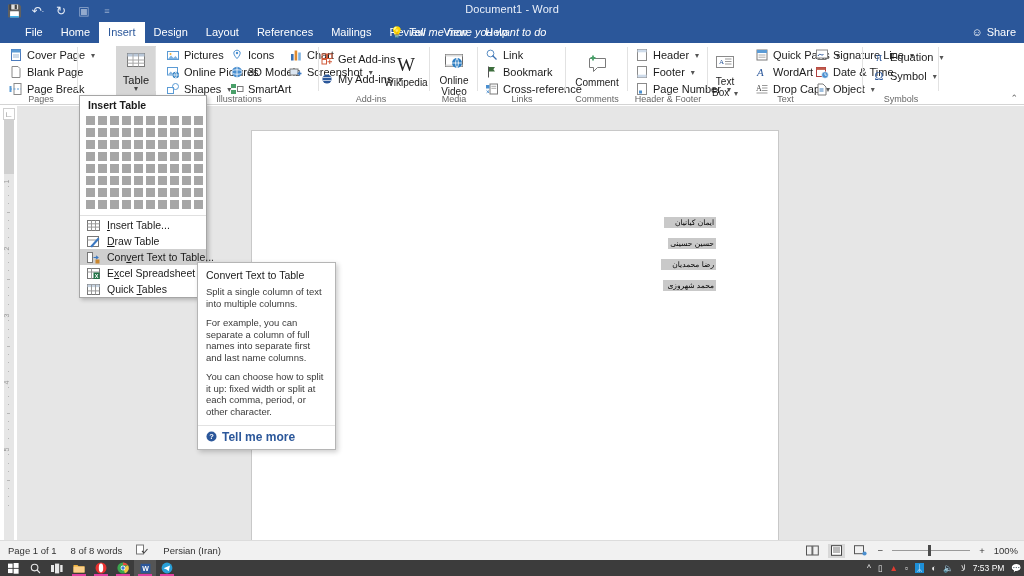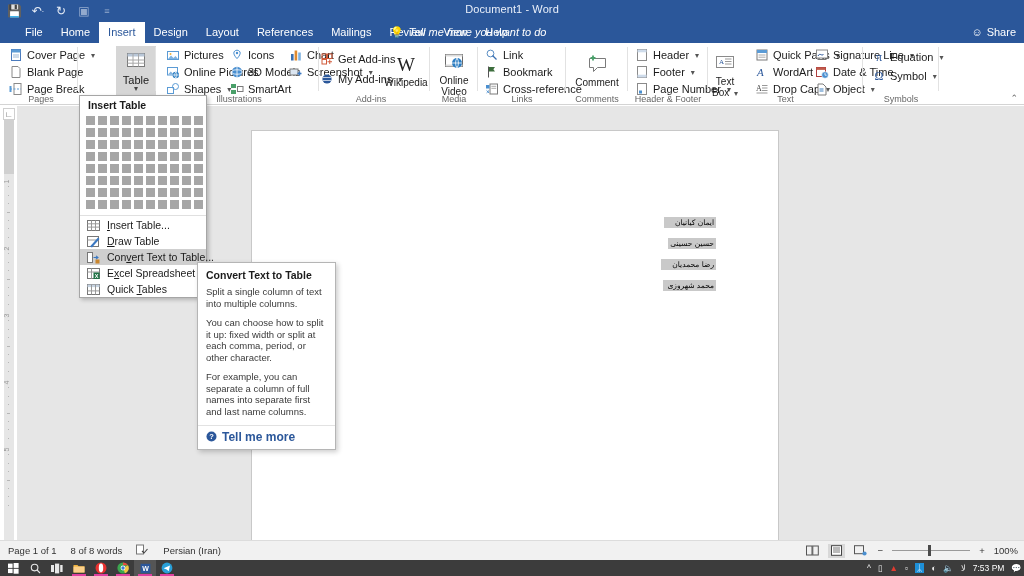--- a/index.html
+++ b/index.html
@@ -125,21 +125,21 @@
   }
   .dd-item.hl { background:#cfcfcf; }
   .dd-ic { width:13px; height:13px; flex:0 0 13px; }
 
   
   .tooltip {
     position:absolute; left:197px; top:262px; width:139px;
     background:#ffffff; border:1px solid #b5b5b5; box-shadow:2px 2px 5px rgba(0,0,0,.2);
     z-index:45; padding:6px 8px 0 8px;
   }
-  .tt-title { font-size:10.5px; font-weight:700; color:#1b1b1b; margin-bottom:5px; }
+  .tt-title { font-size:10.5px; font-weight:400; color:#1b1b1b; margin-bottom:5px; }
   .tt-p { font-size:9.5px; color:#3a3a3a; line-height:11.5px; margin-bottom:8px; }
   .tt-foot { border-top:1px solid #e2e2e2; margin:0 -8px; padding:4px 8px 5px 8px;
              display:flex; align-items:center; gap:5px; }
   .tt-foot a { color:#2b579a; font-size:12px; font-weight:600; text-decoration:none; }
 
   
   .statusbar {
     position:absolute; left:0; bottom:16px; width:1024px; height:20px;
     background:#f1f1f1; border-top:1px solid #dcdcdc; display:flex; align-items:center;
   }
@@ -857,22 +857,22 @@
               <line x1="0.5" y1="7.9" x2="12.5" y2="7.9" stroke="#999"></line>
             </svg></span>
           <span>Quick <u>T</u>ables</span>
         </div>
       </div>
   </div>
 
   <div class="tooltip">
     <div class="tt-title">Convert Text to Table</div>
     <div class="tt-p">Split a single column of text into multiple columns.</div>
+    <div class="tt-p">For example, you can separate a column of full names into separate first and last name columns.</div>
     <div class="tt-p">You can choose how to split it up: fixed width or split at each comma, period, or other character.</div>
-    <div class="tt-p">For example, you can separate a column of full names into separate first and last name columns.</div>
     <div class="tt-foot">
       <span>
         <svg width="11" height="11" viewBox="0 0 11 11">
             <circle cx="5.5" cy="5.5" r="5" fill="#2b579a"></circle>
             <text x="5.5" y="8.3" font-size="7.5" fill="#fff" text-anchor="middle" font-family="Liberation Sans, sans-serif" font-weight="bold">?</text>
           </svg>
       </span>
       <a href="#">Tell me more</a>
     </div>
   </div>

